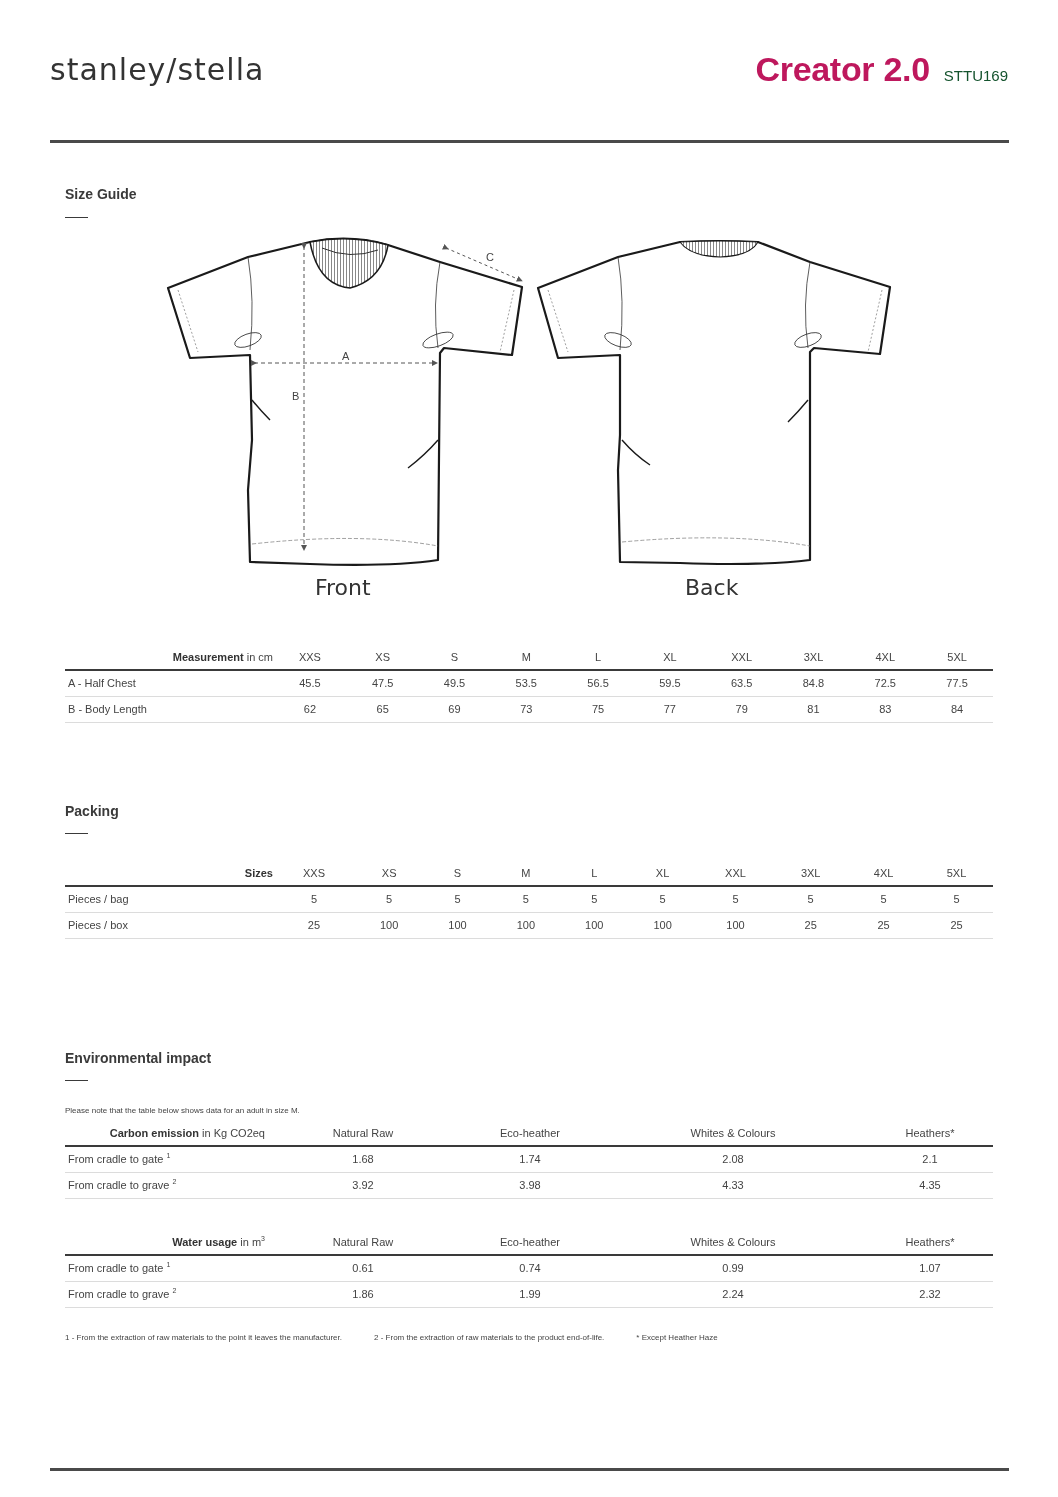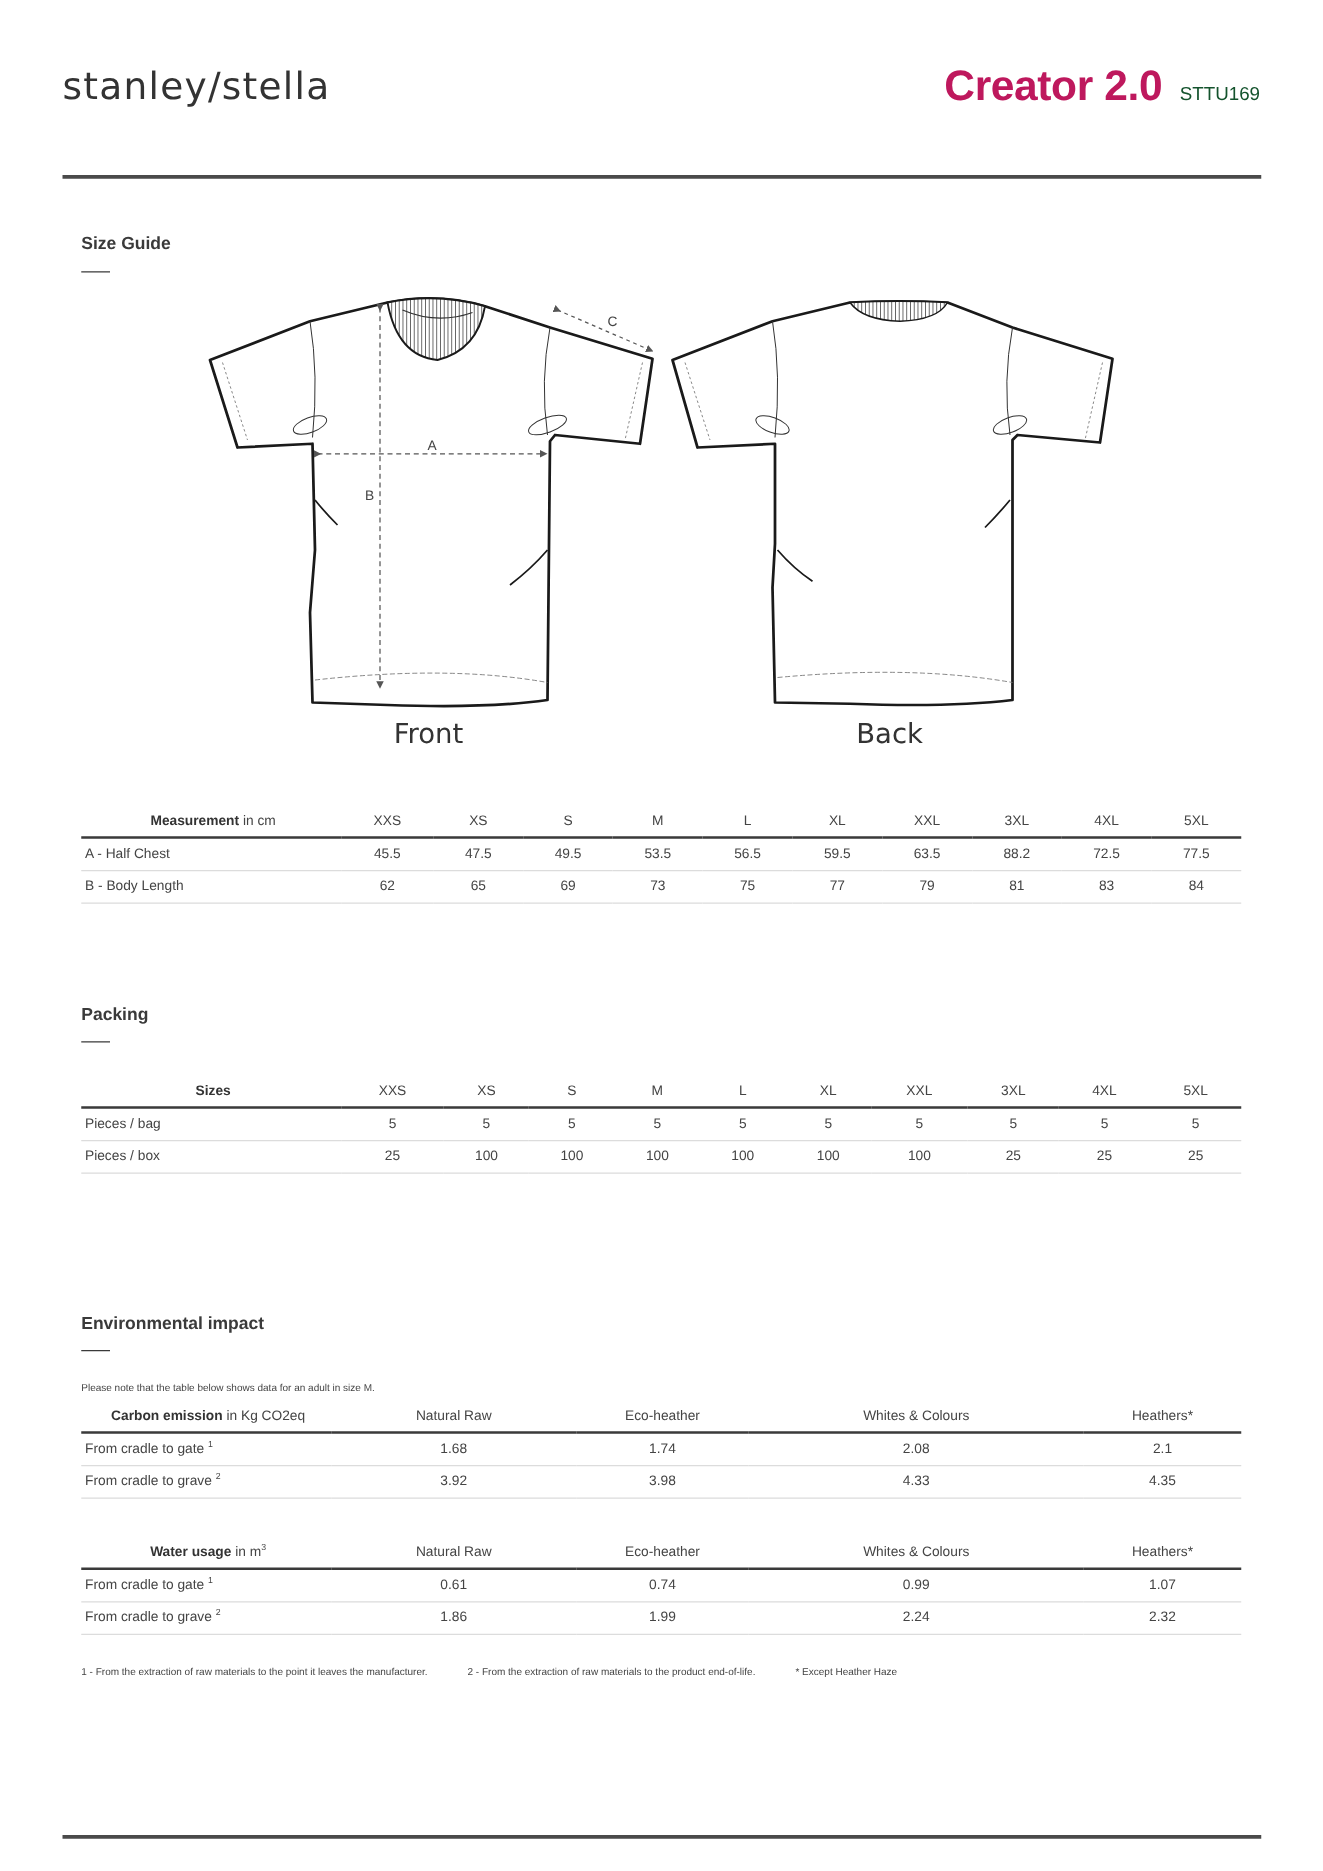--- a/index.html
+++ b/index.html
@@ -14,21 +14,21 @@
   .rule { position: absolute; left: 50px; width: 959px; height: 3px; background: #4a4a4a; }
 
   .section-title { position: absolute; left: 65px; font-size: 14px; font-weight: bold; color: #3a3a3a; }
   .section-dash { position: absolute; left: 65px; width: 23px; height: 1px; background: #3a3a3a; }
 
   .diagram { position: absolute; left: 160px; top: 230px; width: 740px; height: 380px; }
   .view-label { position: absolute; font-family: "DejaVu Sans", sans-serif; font-size: 22px; color: #333; }
 
   table.data { position: absolute; left: 65px; width: 928px; border-collapse: collapse; font-size: 11px; color: #444; }
   table.data th { font-weight: normal; text-align: center; height: 26px; border-bottom: 2px solid #3a3a3a; vertical-align: middle; }
-  table.data th.first { text-align: center; padding-left: 3px; }
+  table.data th.first { text-align: right; padding-left: 3px; }
   table.data th .strong { font-weight: bold; color: #333; }
   table.data td { text-align: center; height: 26px; border-bottom: 1px solid #dcdcdc; vertical-align: middle; }
   table.data td.first { text-align: left; padding-left: 3px; }
   sup { font-size: 7px; vertical-align: super; line-height: 0; }
 
   .note { position: absolute; left: 65px; font-size: 8px; color: #444; }
   .footnotes { position: absolute; left: 65px; top: 1333px; font-size: 8px; color: #444; display: flex; gap: 32px; }
 </style>
 </head>
 <body>
@@ -117,21 +117,21 @@
   <tbody>
     <tr>
       <td class="first">A - Half Chest</td>
       <td>45.5</td>
       <td>47.5</td>
       <td>49.5</td>
       <td>53.5</td>
       <td>56.5</td>
       <td>59.5</td>
       <td>63.5</td>
-      <td>88.2</td>
+      <td>84.8</td>
       <td>72.5</td>
       <td>77.5</td>
     </tr>
     <tr>
       <td class="first">B - Body Length</td>
       <td>62</td>
       <td>65</td>
       <td>69</td>
       <td>73</td>
       <td>75</td>

